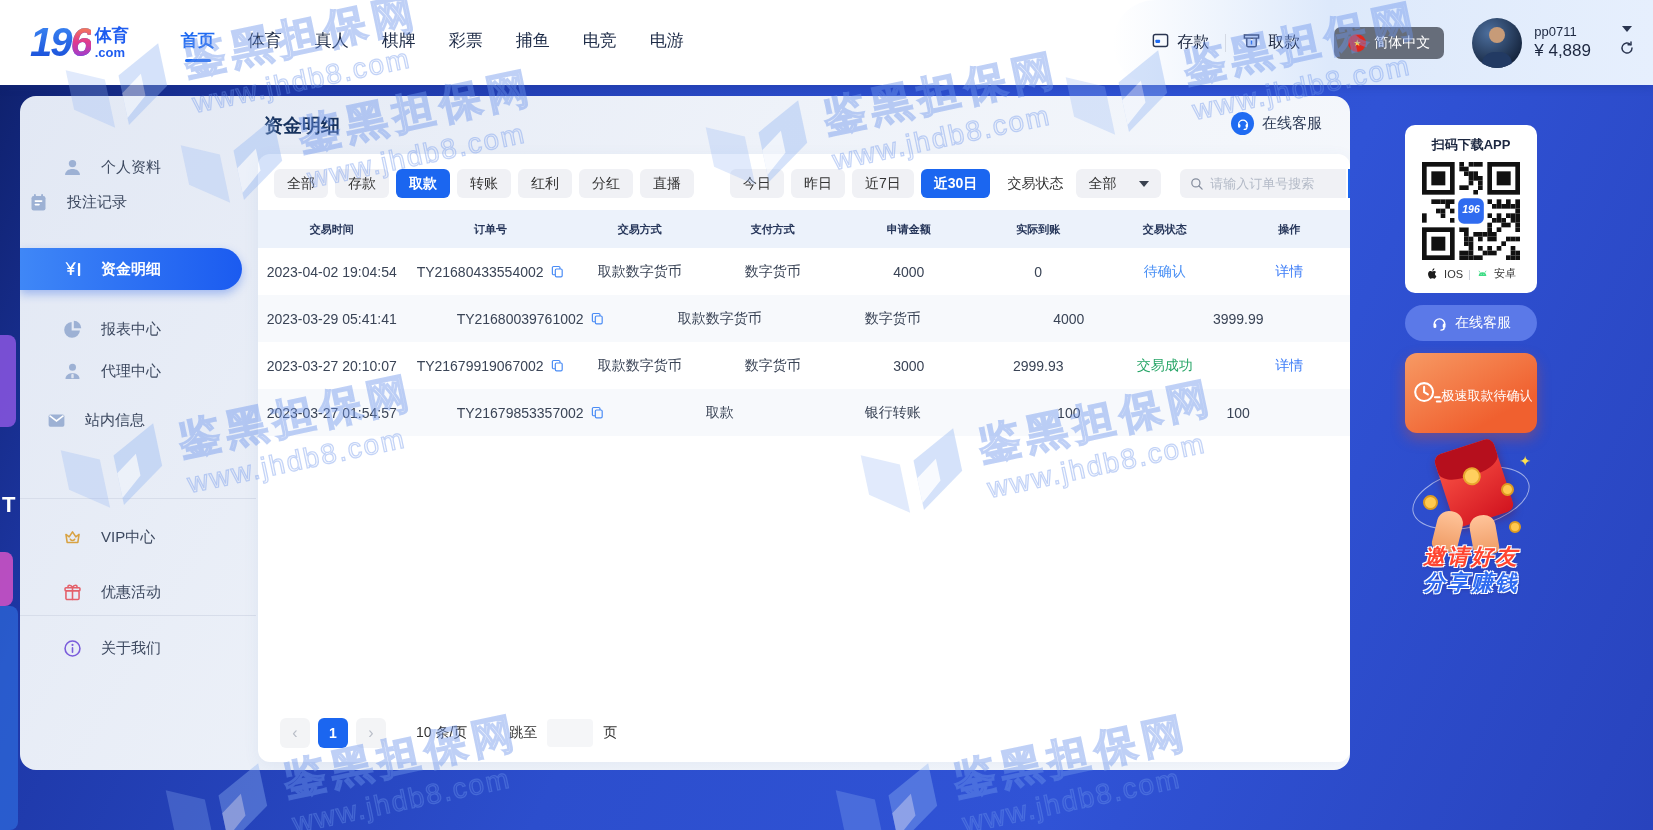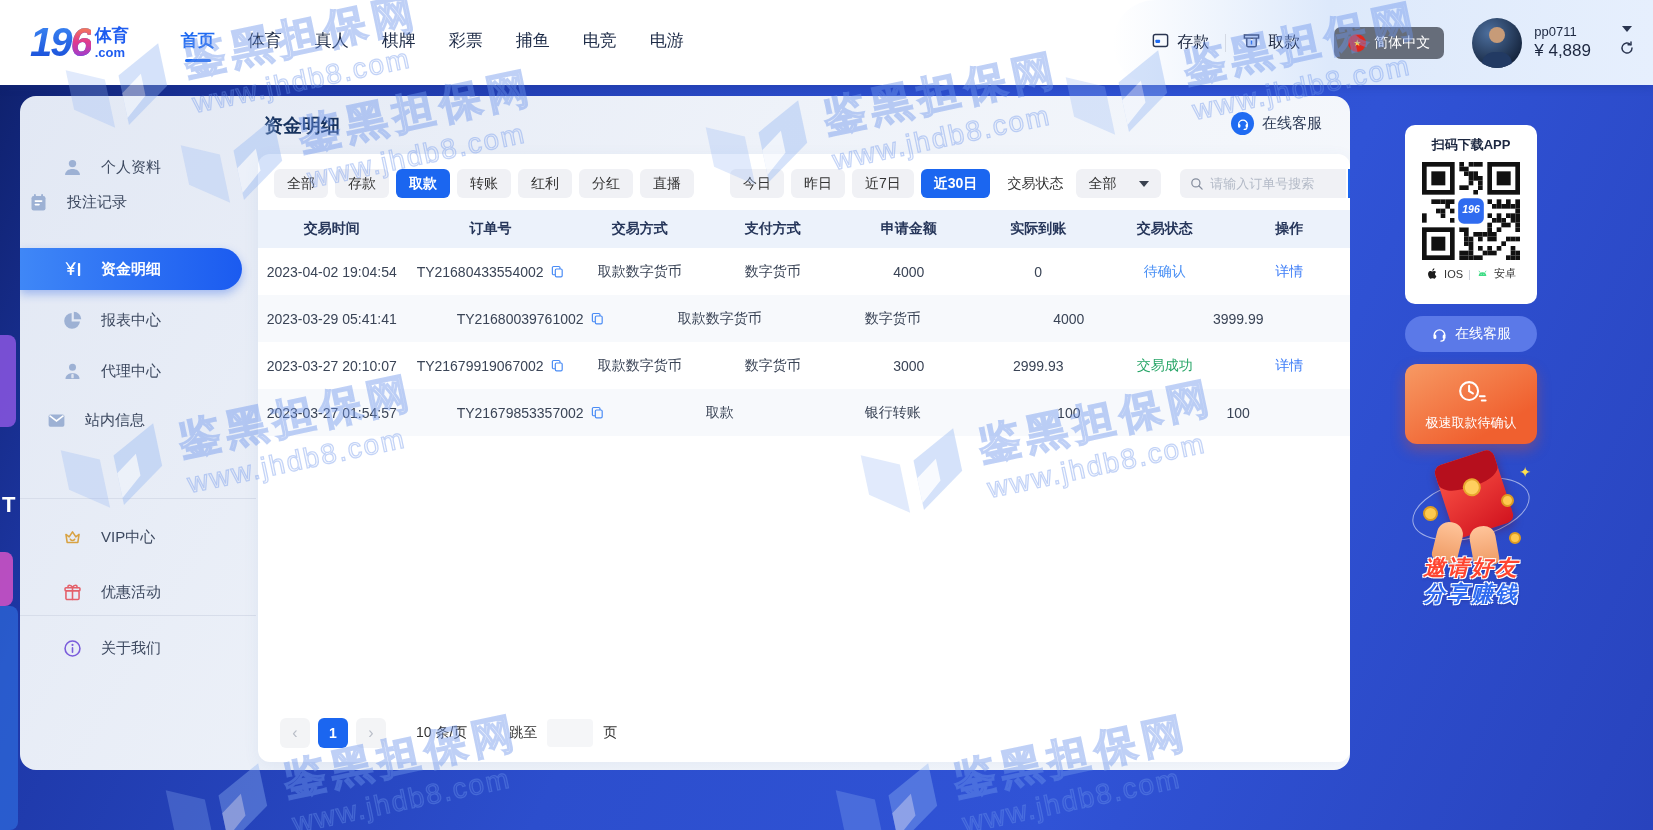--- a/index.html
+++ b/index.html
@@ -92,53 +92,53 @@
   .search-input { height:29px; width:166px; background:#f0f1f5; border:none; outline:none;
                   border-radius:6px 0 0 6px; padding:0 8px 0 30px; font-size:13px; color:#333;
                   font-family:"Liberation Sans", sans-serif; }
   .search-input::placeholder { color:#b3bac7; }
   .search-wrap { position:relative; }
   .search-wrap svg { position:absolute; left:9px; top:7px; width:15px; height:15px; color:#868e9e; }
   .search-btn { height:29px; padding:0 14px; background:#1b66f0; color:#fff; font-size:14px; border:none;
                 border-radius:0 6px 6px 0; cursor:pointer; margin-left:2px; font-family:"Liberation Sans", sans-serif; }
 
   .tgrid { display:grid; grid-template-columns:13.5% 15.6% 11.7% 12.7% 12.2% 11.5% 11.7% 11.1%; align-items:center; }
-  .thead { height:38px; background:#ecf2fb; font-size:14px; font-weight:bold; color:#26365a; text-align:center; }
+  .thead { height:38px; background:#ecf2fb; font-size:11px; font-weight:bold; color:#26365a; text-align:center; }
   .trow { height:47px; font-size:14px; color:#3a4456; text-align:center; background:#fff; }
   .trow.alt { background:#f7f9fc;gap:40px; }
   .cell-order { display:flex; align-items:center; justify-content:center; gap:6px; }
   .copy-ic { width:15px; height:15px; color:#4a8cf5; cursor:pointer; flex:none; }
   .copy-ic svg { width:100%; height:100%; }
   .st-pending { color:#4a90f5; } .st-success { color:#27a567; }
   .action-link { color:#3f7ef7; cursor:pointer; }
 
   .pagination { position:absolute; left:22px; bottom:14px; display:flex; align-items:center; font-size:14px; color:#333; }
   .pg-btn { width:30px; height:30px; border-radius:6px; background:#f3f4f6; color:#b9bec8; display:flex;
             align-items:center; justify-content:center; font-size:16px; cursor:pointer; }
   .pg-btn.current { background:#1b66f0; color:#fff; font-weight:bold; font-size:14px; }
   .pagination .pg-btn + .pg-btn { margin-left:8px; }
   .per-page { margin-left:30px; }
   .jump-label { margin-left:42px; }
   .jump-input { width:46px; height:28px; background:#f5f6f8; border:none; border-radius:4px; margin:0 10px; outline:none;
                 text-align:center; font-size:14px; font-family:"Liberation Sans", sans-serif; }
 
   
   .rightbar { position:absolute; left:1405px; top:125px; width:132px; z-index:2; }
-  .qr-card { background:#fff; border-radius:10px; padding:11px 8px 23px; text-align:center; }
+  .qr-card { background:#fff; border-radius:10px; padding:11px 8px 12px; text-align:center; }
   .qr-title { font-size:13px; font-weight:bold; color:#1c2740; }
   .qr-img { width:98px; height:98px; margin:8px auto 6px; display:block; }
   .qr-foot { display:flex; align-items:center; justify-content:center; gap:5px; font-size:11px; color:#333; }
   .qr-foot svg { width:13px; height:13px; }
   .qr-sep { color:#c9ced8; }
   .svc-btn { margin-top:12px; height:36px; border-radius:18px; background:#5b79e8; display:flex; align-items:center;
              justify-content:center; gap:7px; color:#fff; font-size:14px; cursor:pointer; }
   .svc-btn svg { width:17px; height:17px; color:#fff; }
   .fast-box { margin-top:12px; height:80px; border-radius:12px; cursor:pointer;
               background:linear-gradient(150deg,#f79a64 0%,#f0602f 75%);
-              display:flex; flex-direction:column; align-items:center; justify-content:center;
+              display:flex; flex-direction:row; align-items:center; justify-content:center;
               box-shadow:0 6px 14px rgba(230,80,30,.35); }
   .fast-box svg { width:32px; height:32px; }
   .fast-box span { color:#fff; font-size:13px; margin-top:6px; white-space:nowrap; }
   .promo { margin-top:10px; position:relative; height:152px; cursor:pointer; }
   .orbit { position:absolute; left:6px; top:26px; width:120px; height:58px; border:1px solid rgba(255,255,255,.55);
            border-radius:50%; transform:rotate(-14deg); }
   .envelope { position:absolute; left:38px; top:2px; width:62px; height:76px; border-radius:8px;
               background:linear-gradient(160deg,#ff5a4a,#d1131f); transform:rotate(-18deg);
               box-shadow:0 4px 10px rgba(120,0,0,.35); }
   .envelope::before { content:""; position:absolute; left:0; top:0; width:100%; height:30px;
@@ -254,21 +254,21 @@
             </svg></span>
           <span class="slabel">投注记录</span>
         </div>
         <div class="side-item active" style="top: 152px;">
           <span class="sicon"><svg viewBox="0 0 24 24" fill="currentColor">
               <path d="M5 4l4.2 6.2L13.4 4h2.8l-4.6 6.8H14v1.7h-3.2v1.6H14v1.7h-3.2V20H8.4v-4.2H5.2v-1.7h3.2v-1.6H5.2v-1.7h2.4L3 4z" transform="translate(1.2 0) scale(.92)"></path>
               <rect x="18.2" y="4.5" width="2.6" height="15" rx="1"></rect>
             </svg></span>
           <span class="slabel">资金明细</span>
         </div>
-        <div class="side-item" style="top: 203px;">
+        <div class="side-item" style="top: 212px;">
           <span class="sicon"><svg viewBox="0 0 24 24" fill="currentColor">
               <path d="M11 3.5a9 9 0 1 0 9.5 9.5H11z"></path>
               <path d="M13.5 2a8.5 8.5 0 0 1 8.5 8.5h-8.5z"></path>
             </svg></span>
           <span class="slabel">报表中心</span>
         </div>
         <div class="side-item" style="top: 254px;">
           <span class="sicon"><svg viewBox="0 0 24 24" fill="currentColor">
               <circle cx="12" cy="7" r="4"></circle>
               <path d="M4 20.5c0-4.2 3.6-6.4 8-6.4s8 2.2 8 6.4z"></path>

